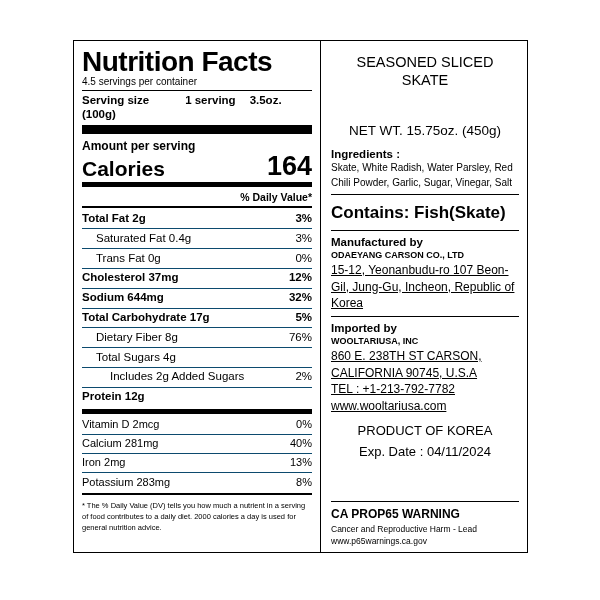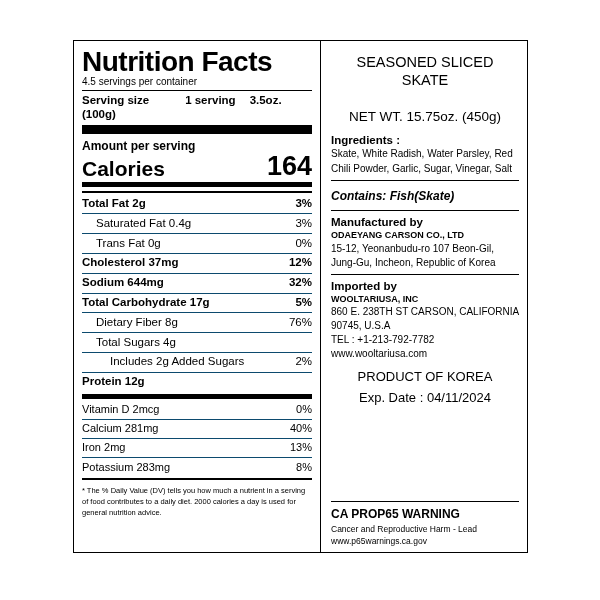--- a/index.html
+++ b/index.html
@@ -116,44 +116,43 @@
     line-height: 1.45;
     margin-top: 4px;
   }
 
   
   .prod-name {
     text-align: center;
     font-size: 14.5px;
     line-height: 1.25;
     margin-top: 6px;
-    margin-bottom: 6px;
+    margin-bottom: 20px;
   }
   .netwt {
     text-align: center;
     font-size: 13.5px;
     margin: 14px 0 10px 0;
   }
   .sec-sep { border-top: 1px solid #000; margin: 4px 0 5px 0; }
   .sec-head {
     font-size: 11.5px;
     font-weight: 700;
     margin-bottom: 1px;
   }
   .sec-body {
     font-size: 10px;
     line-height: 1.45;
   }
   .contains {
-    font-size: 12px;
+    font-size: 17px;
     font-weight: 700;
     padding: 3px 0;
-    font-style: italic;
-  }
-  .tiny { font-size: 10px; line-height: 1.4; }
+  }
+  .tiny { font-size: 12px; line-height: 1.4; text-decoration: underline; }
   .mfg-name { font-size: 9px; font-weight: 700; line-height: 1.4; }
   .center-line {
     text-align: center;
     font-size: 13px;
     margin: 8px 0 4px 0;
   }
   .center-line2 {
     text-align: center;
     font-size: 13px;
     margin: 2px 0 6px 0;
@@ -188,20 +187,21 @@
     <div class="rule-thick"></div>
 
     <div class="amount-per">Amount per serving</div>
     <div class="calories-row">
       <span class="calories-label">Calories</span>
       <span class="calories-value">164</span>
     </div>
 
     <div class="rule-black5"></div>
 
+    <div class="dv-header">% Daily Value*</div>
 
     <div class="rule-med"></div>
 
     <div id="macro-rows">
         <div class="nut-row bold">
           <span class="">Total Fat 2g</span>
           <span>3%</span>
         </div>
         <div class="nut-row row-sep">
           <span class="ind1">Saturated Fat 0.4g</span>

